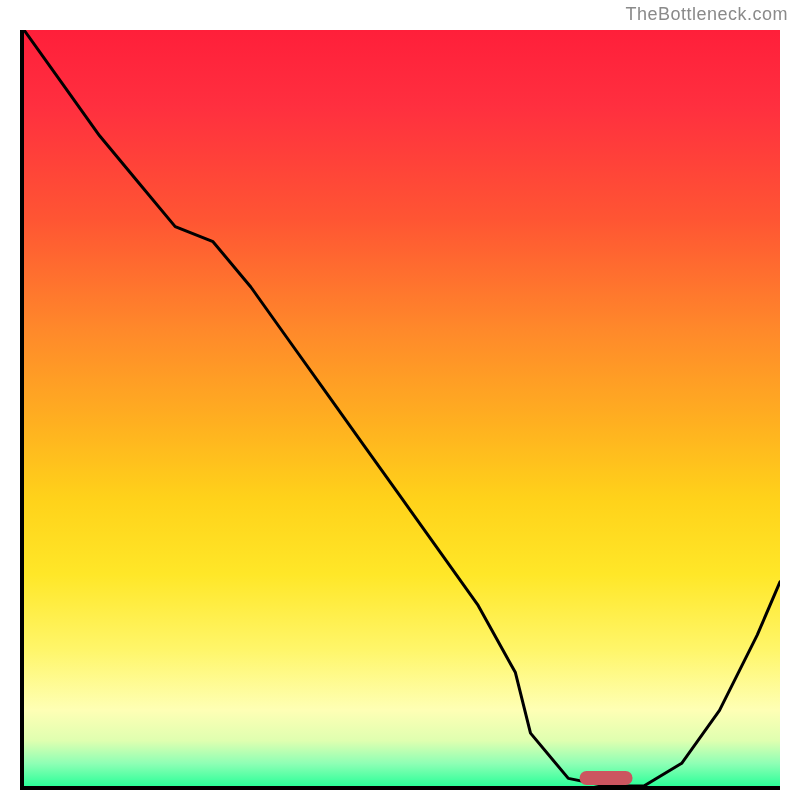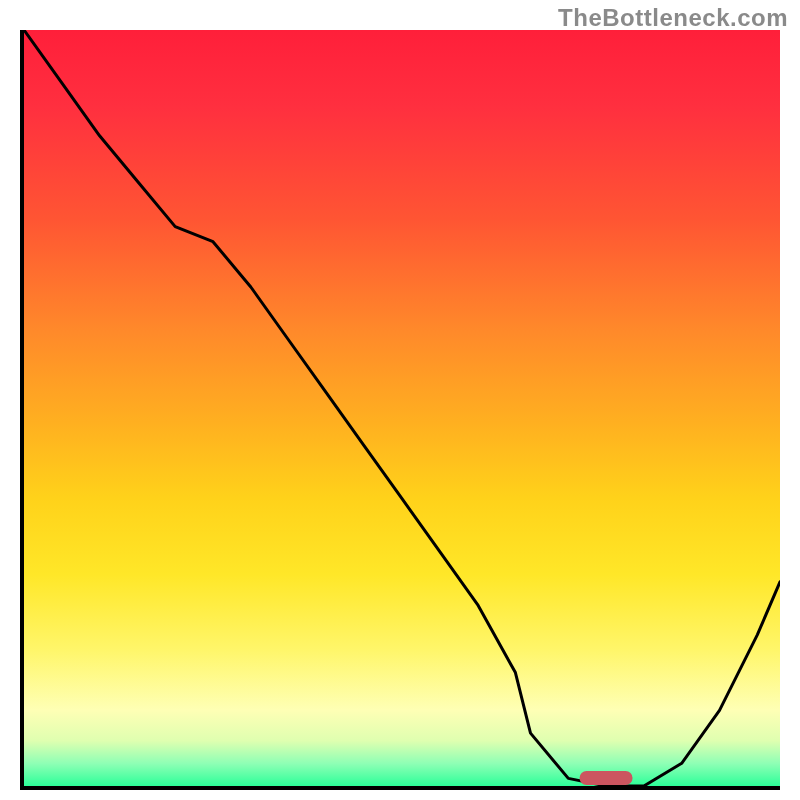--- a/index.html
+++ b/index.html
@@ -13,22 +13,22 @@
   }
   .chart-wrap {
     position: relative;
     width: 800px;
     height: 800px;
   }
   .watermark {
     position: absolute;
     top: 4px;
     right: 12px;
-    font-size: 24px;
-    font-weight: 700;
+    font-size: 18px;
+    font-weight: 400;
     color: #8a8a8a;
     letter-spacing: 0.5px;
     user-select: none;
     margin-left: 42px;
   }
   .plot-area {
     position: absolute;
     left: 20px;
     top: 30px;
     width: 760px;

